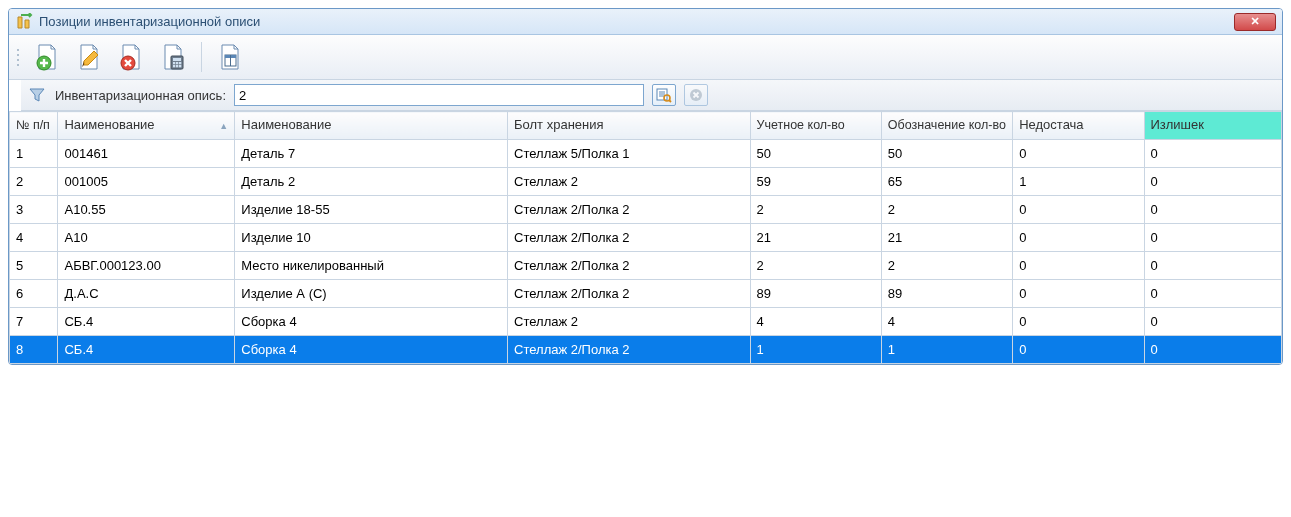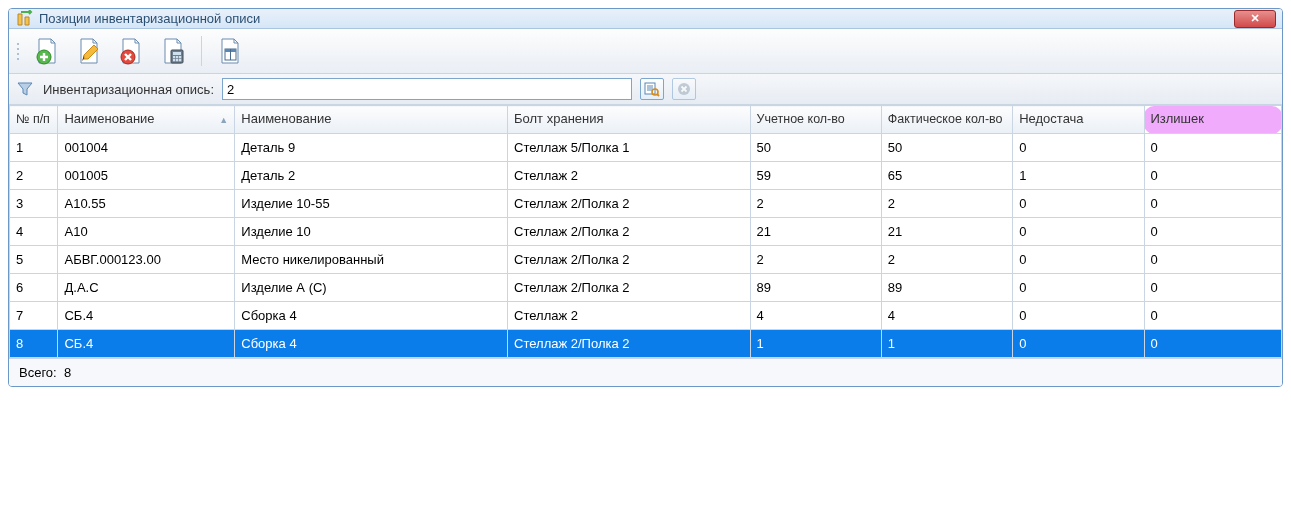--- a/index.html
+++ b/index.html
@@ -17,21 +17,21 @@
     overflow: hidden;
     background: #fff;
   }
   .titlebar {
     display: flex;
     align-items: center;
     justify-content: space-between;
     background: linear-gradient(#e9f1fa, #d6e6f7);
     border-bottom: 1px solid #a9c5e2;
     padding: 6px 6px;
-    height: 20px;
+    height: 26px;
   }
   .titlebar-left { display: flex; align-items: center; gap: 6px; }
   .title-text { color: #2b4f73; font-size: 13px; }
   .title-icon svg { display: block; }
   .close-btn {
     width: 42px; height: 18px;
     background: linear-gradient(#e78f8f, #d24a4a);
     border: 1px solid #9a2a2a;
     border-radius: 3px;
     display: flex; align-items: center; justify-content: center;
@@ -58,21 +58,21 @@
     border-radius: 3px;
     display: flex; align-items: center; justify-content: center;
     cursor: pointer;
     position: relative;
   }
   .tb-sep { width:1px; height:30px; background:#c9d5e2; margin:0 6px; }
   .filterbar {
     display:flex; align-items:center;
     background: linear-gradient(#f5f7fa,#e7ecf3);
     border-bottom:1px solid #c9d5e2;
-    padding:4px 6px; gap:8px;
+    padding:4px 6px; gap:8px;margin-left:12px;
   }
   .filter-icon { width:20px; display:flex; align-items:center; justify-content:center;}
   .filter-label { color:#333; }
   .filter-input {
     width:410px; height:22px;
     border:1px solid #7da6cf; background:#fff;
     padding:1px 4px; font: inherit;
   }
   .filter-sq {
     width:24px; height:22px;
@@ -100,21 +100,21 @@
     background: linear-gradient(#fdfdfd,#eaf0f7);
     color:#333; font-weight:normal;
     position:relative;
     line-height:1.15;
   }
   table.grid th .twoline { display:block; font-size:12.5px;}
   table.grid th.sortcol::after{
     content:'▲'; font-size:9px; color:#8aa4be;
     position:absolute; right:6px; top:50%; transform:translateY(-50%);
   }
-  table.grid th.selected { background: #f0abfc; border-radius: 10px; }
+  table.grid th.selected { background: #5eead4; }
   td.num { text-align:right; }
   td.idx { text-align:center; }
   tr.selected td { background:#0a7dea; color:#fff; }
   .footer {
     border-top:1px solid #c9d5e2;
     background:#f6f8fb;
     padding:6px 10px;
     font-size:13px;
   }
   .col-idx   { width:48px; }
@@ -247,52 +247,52 @@
 п/п</span>
           </th>
         <th class="sortcol">Наименование</th>
         <th>Наименование</th>
         <th>Болт хранения</th>
         <th>
             <span class="twoline">Учетное
 кол-во</span>
           </th>
         <th>
-            <span class="twoline">Фактическое
+            <span class="twoline">Обозначение
 кол-во</span>
           </th>
         <th>Недостача</th>
         <th class="selected">Излишек</th>
       </tr>
     </thead>
     <tbody id="grid-body">
         <tr>
           <td class="idx">1</td>
-          <td>001004</td>
-          <td>Деталь 9</td>
+          <td>001461</td>
+          <td>Деталь 7</td>
           <td>Стеллаж 5/Полка 1</td>
           <td class="num">50</td>
           <td class="num">50</td>
           <td class="num">0</td>
           <td class="num">0</td>
         </tr>
         <tr>
           <td class="idx">2</td>
           <td>001005</td>
           <td>Деталь 2</td>
           <td>Стеллаж 2</td>
           <td class="num">59</td>
           <td class="num">65</td>
           <td class="num">1</td>
           <td class="num">0</td>
         </tr>
         <tr>
           <td class="idx">3</td>
           <td>А10.55</td>
-          <td>Изделие 10-55</td>
+          <td>Изделие 18-55</td>
           <td>Стеллаж 2/Полка 2</td>
           <td class="num">2</td>
           <td class="num">2</td>
           <td class="num">0</td>
           <td class="num">0</td>
         </tr>
         <tr>
           <td class="idx">4</td>
           <td>А10</td>
           <td>Изделие 10</td>
@@ -338,17 +338,13 @@
           <td>Сборка 4</td>
           <td>Стеллаж 2/Полка 2</td>
           <td class="num">1</td>
           <td class="num">1</td>
           <td class="num">0</td>
           <td class="num">0</td>
         </tr>
       </tbody>
   </table>
 
-  <div class="footer">
-    <span>Всего:</span>
-    &nbsp;<span>8</span>
-  </div>
 </div>
 
 </body></html>

